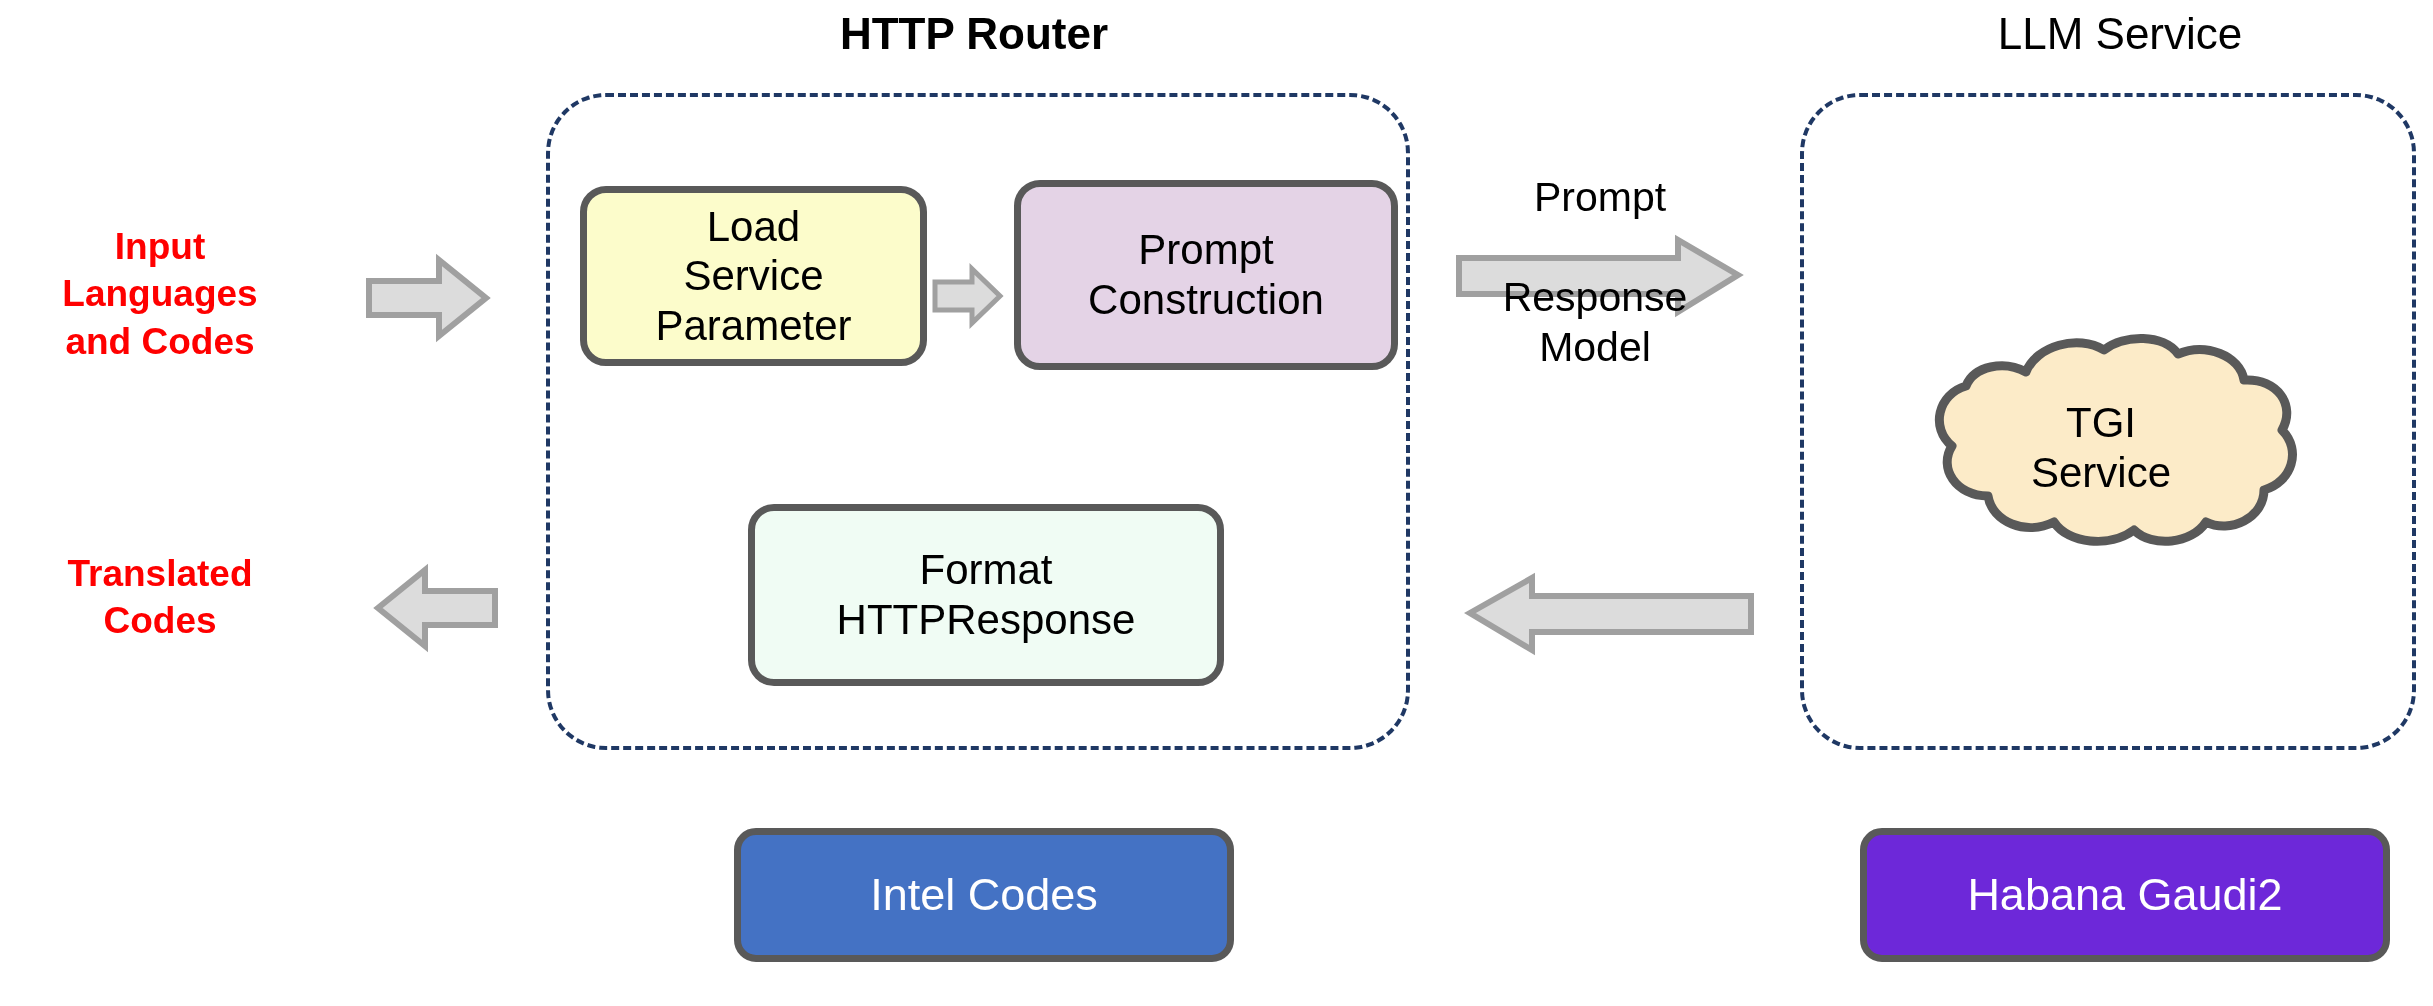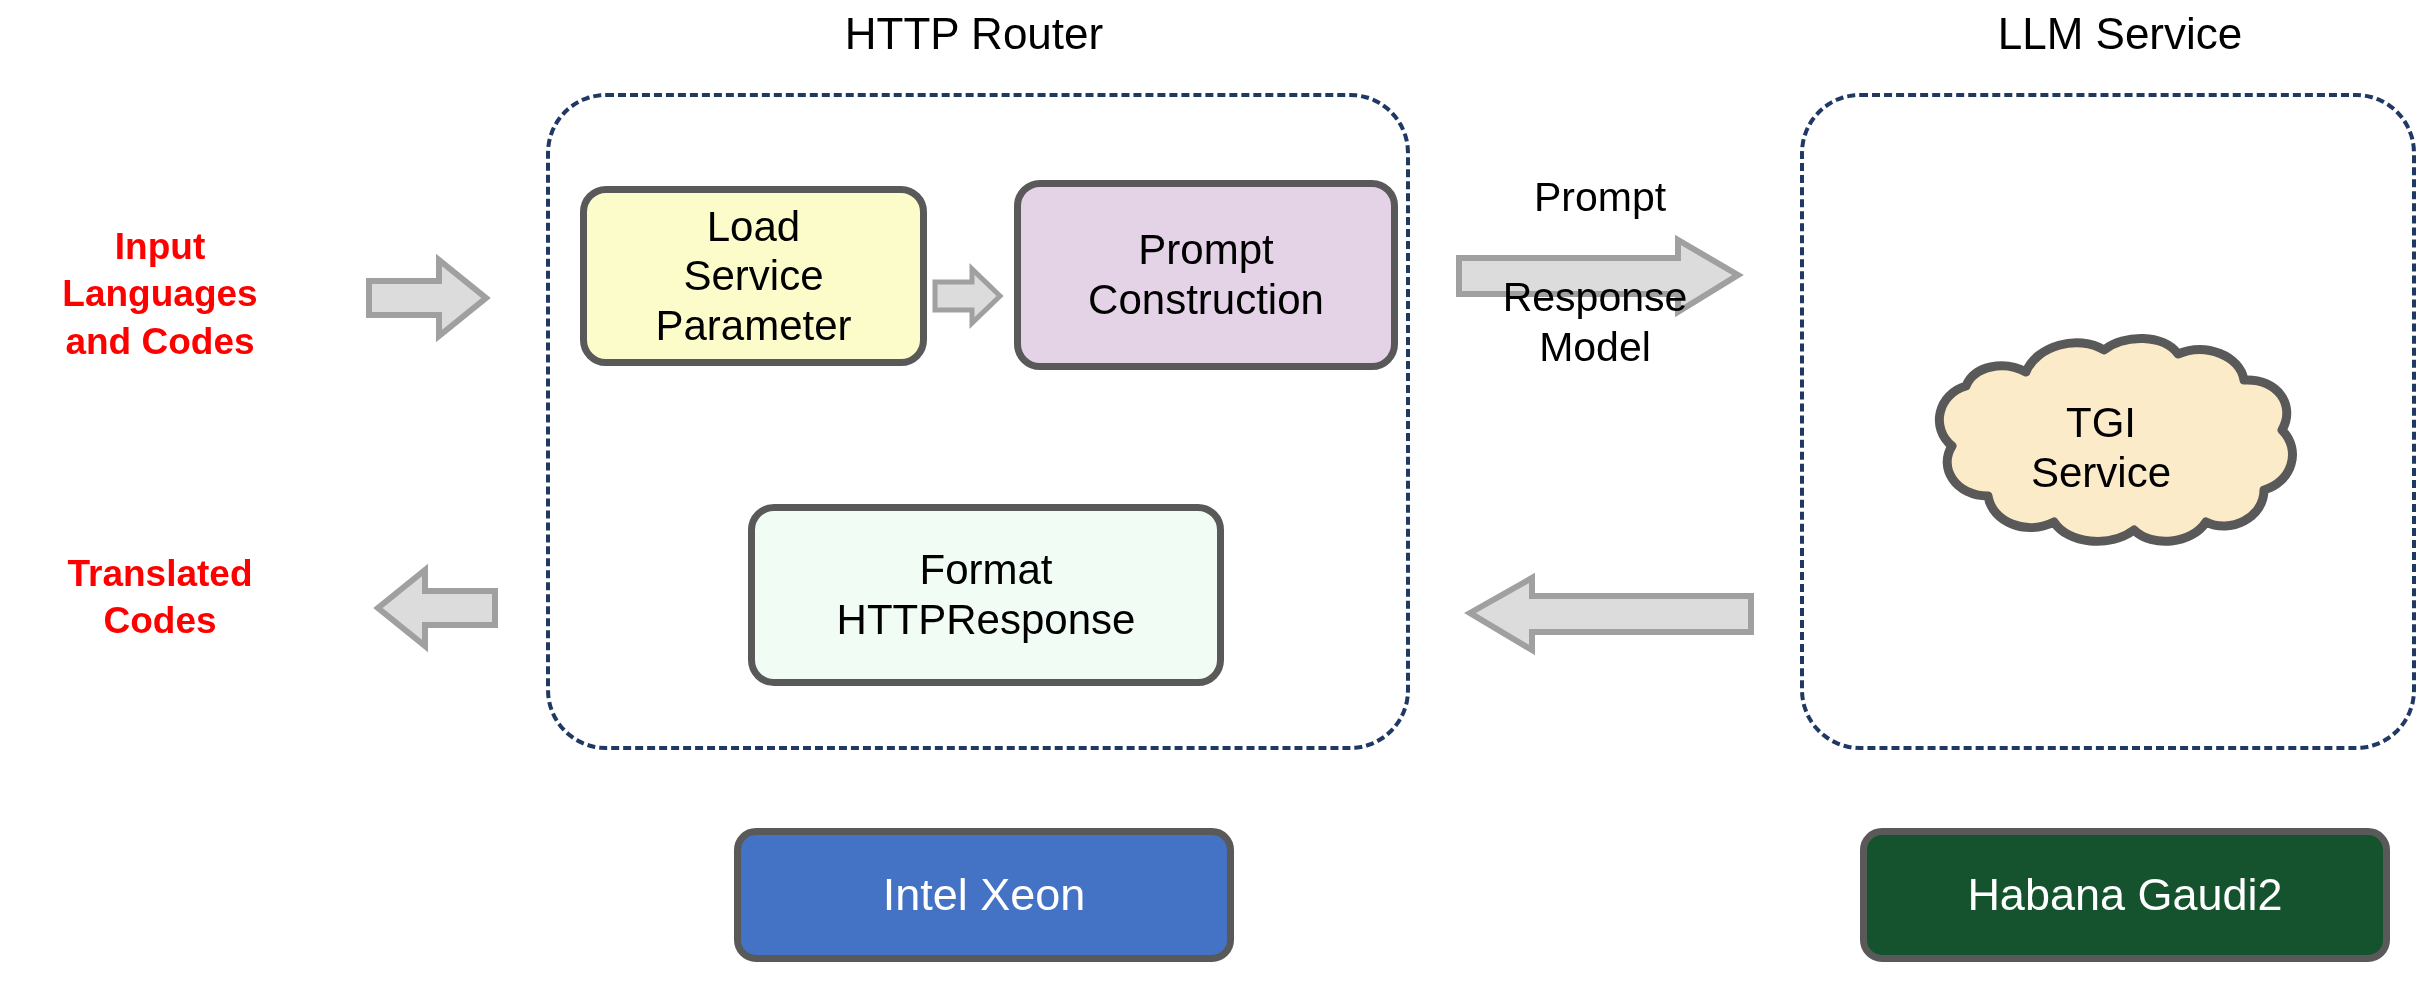--- a/index.html
+++ b/index.html
@@ -98,21 +98,21 @@
     font-family: "Liberation Sans", sans-serif;
   }
 
   svg { display: block; overflow: visible; }
 </style>
 </head>
 <body>
 
 <div id="stage">
 
-  <div class="abs section-title" style="left:754px; top:12px; width:440px;">HTTP Router</div>
+  <div class="abs section-title" style="left:754px; top:12px; width:440px;font-weight:bold;">HTTP Router</div>
 
   <div class="abs section-title" style="left:1890px; top:12px; width:460px;">LLM Service</div>
 
   <div class="abs group-box" style="left:546px; top:93px; width:864px; height:657px;"></div>
 
   <div class="abs group-box" style="left:1800px; top:93px; width:616px; height:657px;"></div>
 
   <div class="abs io-label" style="left:10px; top:208px; width:300px;margin-top:15px;">
     <div>Input</div>
     <div>Languages</div>
@@ -201,20 +201,20 @@
           C 78 34, 108 28, 130 40
           Z" fill="#FCEBC8" stroke="#595959" stroke-width="9" stroke-linejoin="round" stroke-linecap="round"></path>
     </svg>
     <div class="cloud-label" style="top:66px;">
       <div>TGI</div>
       <div>Service</div>
     </div>
   </div>
 
   <div class="abs hw-box" style="left:734px; top:828px; width:500px; height:134px; background:#4472C4;">
-    <span>Intel Xeon</span>
-  </div>
-
-  <div class="abs hw-box" style="left:1860px; top:828px; width:530px; height:134px; background:#14532d;">
+    <span>Intel Codes</span>
+  </div>
+
+  <div class="abs hw-box" style="left:1860px; top:828px; width:530px; height:134px; background:#6d28d9;">
     <span>Habana Gaudi2</span>
   </div>
 
 </div>
 
 </body></html>

